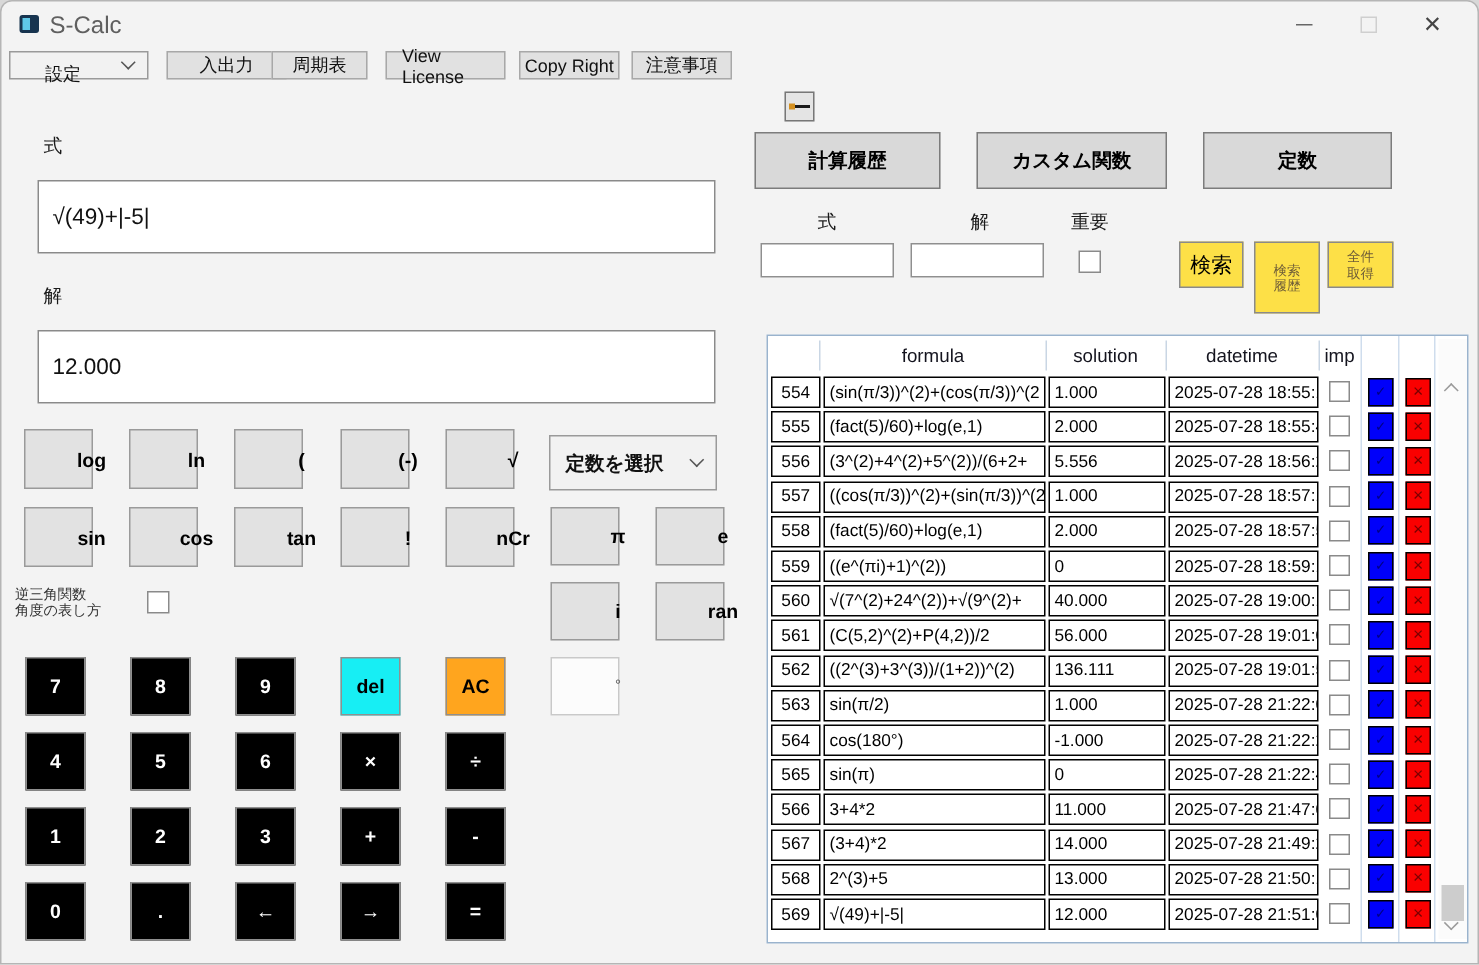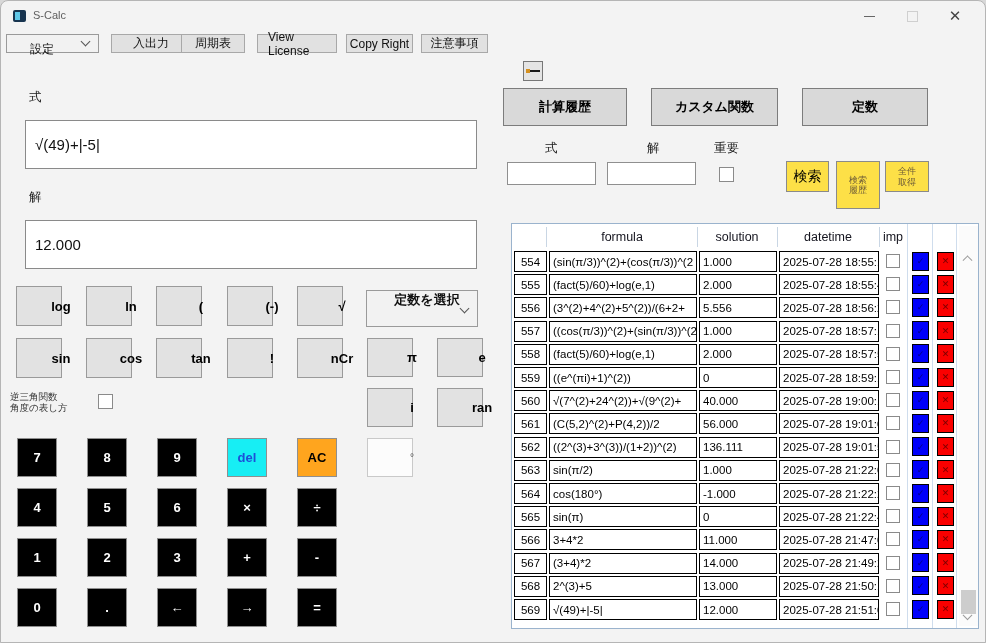--- a/index.html
+++ b/index.html
@@ -5,21 +5,21 @@
   * { margin:0; padding:0; box-sizing:border-box; font-family:"Liberation Sans","DejaVu Sans",sans-serif; }
   html,body { background:#d8d8d8; }
   #scene { position:relative; width:986px; height:643px; background:#f3f3f3;
            border:1px solid #b5b5b5; border-radius:8px 8px 0 0; overflow:hidden; }
   .abs { position:absolute; }
 
   
   .titlebar { left:0; top:0; width:100%; height:30px; }
   .app-icon { left:12px; top:9px; width:13px; height:12px; background:#17344f; border-radius:2px; }
   .app-icon::before { content:""; position:absolute; left:2px; top:2px; width:5px; height:8px; background:#5fc8e8; }
-  .title-text { left:32px; top:8px; font-size:11px; color:#5f5f5f; }
+  .title-text { left:32px; top:8px; font-size:16px; color:#5f5f5f; }
   .win-btn { width:30px; height:22px; top:4px; display:flex; align-items:center; justify-content:center; color:#555; font-size:13px; }
   .win-min::before { content:""; width:11px; height:1px; background:#666; }
   .win-max::before { content:""; width:9px; height:9px; border:1px solid #cfcfcf; }
   .win-close { font-size:15px; color:#444; }
 
   
   .btn { background:#e1e1e1; border:1px solid #a8a8a8; display:flex; align-items:center; justify-content:center;
          font-size:12px; color:#111; }
   .combo { background:#f2f2f2; border:1px solid #9a9a9a; display:flex; align-items:center; font-size:12px; color:#111; }
   .chev { width:7px; height:7px; border-right:1.5px solid #555; border-bottom:1.5px solid #555;
@@ -27,21 +27,21 @@
 
   .lbl { font-size:12.5px; color:#1a1a1a; }
   .field { background:#fff; border:1px solid #8a8a8a; font-size:15px; color:#111; display:flex; align-items:center; padding-left:9px; }
 
   .fnkey { background:#e2e2e2; border:1px solid #9a9a9a; display:flex; align-items:center; justify-content:center;
            font-size:13px; font-weight:bold; color:#000;padding-left:44px; }
   #numpad { left:16px; top:437px; display:grid; grid-template-columns:repeat(5,40px); grid-auto-rows:39px;
             column-gap:30px; row-gap:11px; }
   .key { border:1px solid #8f8f8f; display:flex; align-items:center; justify-content:center; font-size:13px; font-weight:bold; }
   .key.dark { background:#000; color:#fff; }
-  .key.cyan { background:#17eef4; color:#1d4ed8; }
+  .key.cyan { background:#17eef4; color:#000000; }
   .key.orange { background:#ffa51e; color:#000; }
   .deg-btn { background:#fcfcfc; border:1px solid #c9c9c9; color:#555; font-size:10px; font-weight:normal;
              display:flex; align-items:center; justify-content:center; }
 
   .checkbox { background:#fff; border:1px solid #8a8a8a; }
   .small-lbl { font-size:9.5px; color:#333; line-height:11px; }
 
   .big-btn { background:#d9d9d9; border:1px solid #7c7c7c; display:flex; align-items:center; justify-content:center;
              font-size:13px; font-weight:bold; color:#000; }
   .back-btn { background:#e4e4e4; border:1px solid #777; display:flex; align-items:center; justify-content:center; }
@@ -120,21 +120,21 @@
       <div class="abs fnkey" style="left: 296px; top: 285px; width: 42px; height: 40px;">√</div>
     </div>
   <div id="fn-row2">
       <div class="abs fnkey" style="left: 15px; top: 337px; width: 42px; height: 40px;">sin</div>
       <div class="abs fnkey" style="left: 85px; top: 337px; width: 42px; height: 40px;">cos</div>
       <div class="abs fnkey" style="left: 155px; top: 337px; width: 42px; height: 40px;">tan</div>
       <div class="abs fnkey" style="left: 226px; top: 337px; width: 42px; height: 40px;">!</div>
       <div class="abs fnkey" style="left: 296px; top: 337px; width: 42px; height: 40px;">nCr</div>
     </div>
 
-  <div class="abs combo" style="left:365px;top:289px;width:112px;height:37px;font-size:13px;font-weight:bold;flex-direction:column;">
+  <div class="abs combo" style="left:365px;top:289px;width:112px;height:37px;font-size:13px;font-weight:bold;">
     <span style="margin-left:10px;">定数を選択</span>
     <span class="chev"></span>
   </div>
 
   <div class="abs fnkey" style="left:366px;top:337px;width:41px;height:39px;">π</div>
   <div class="abs fnkey" style="left:436px;top:337px;width:41px;height:39px;">e</div>
   <div class="abs fnkey" style="left:366px;top:387px;width:41px;height:39px;">i</div>
   <div class="abs fnkey" style="left:436px;top:387px;width:41px;height:39px;">ran</div>
 
   <div class="abs small-lbl" style="left:9px;top:390px;">

